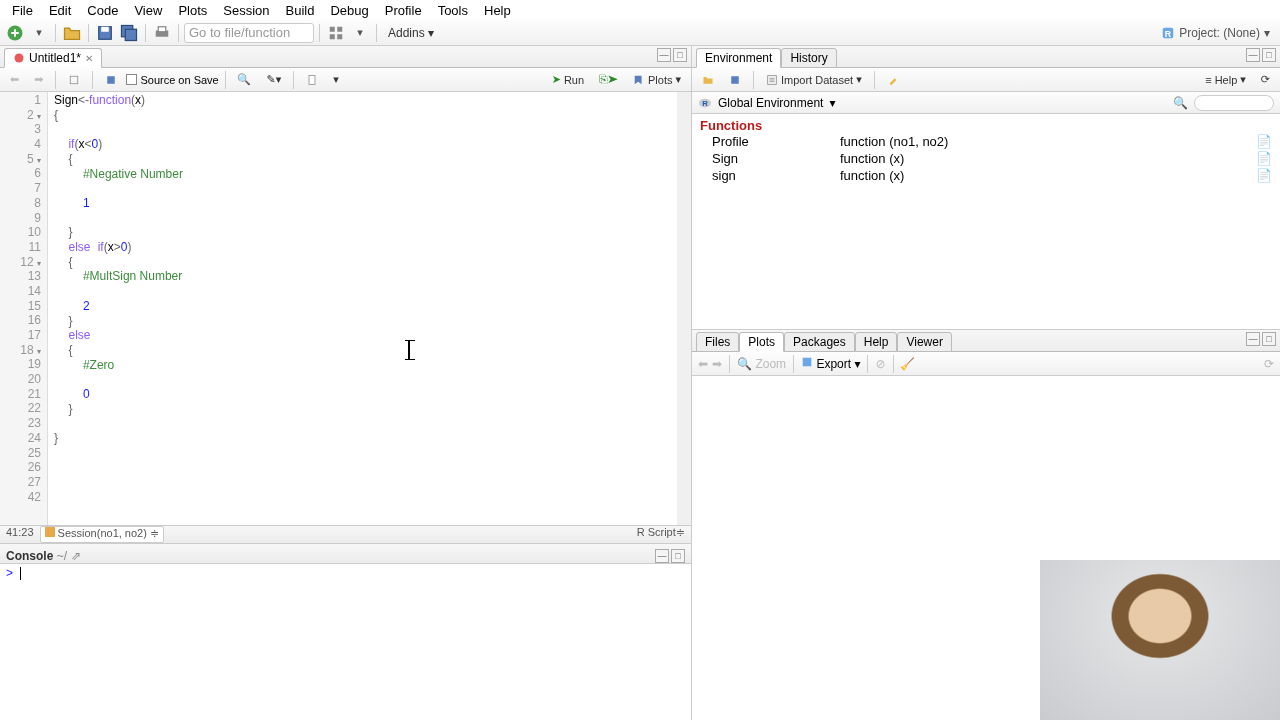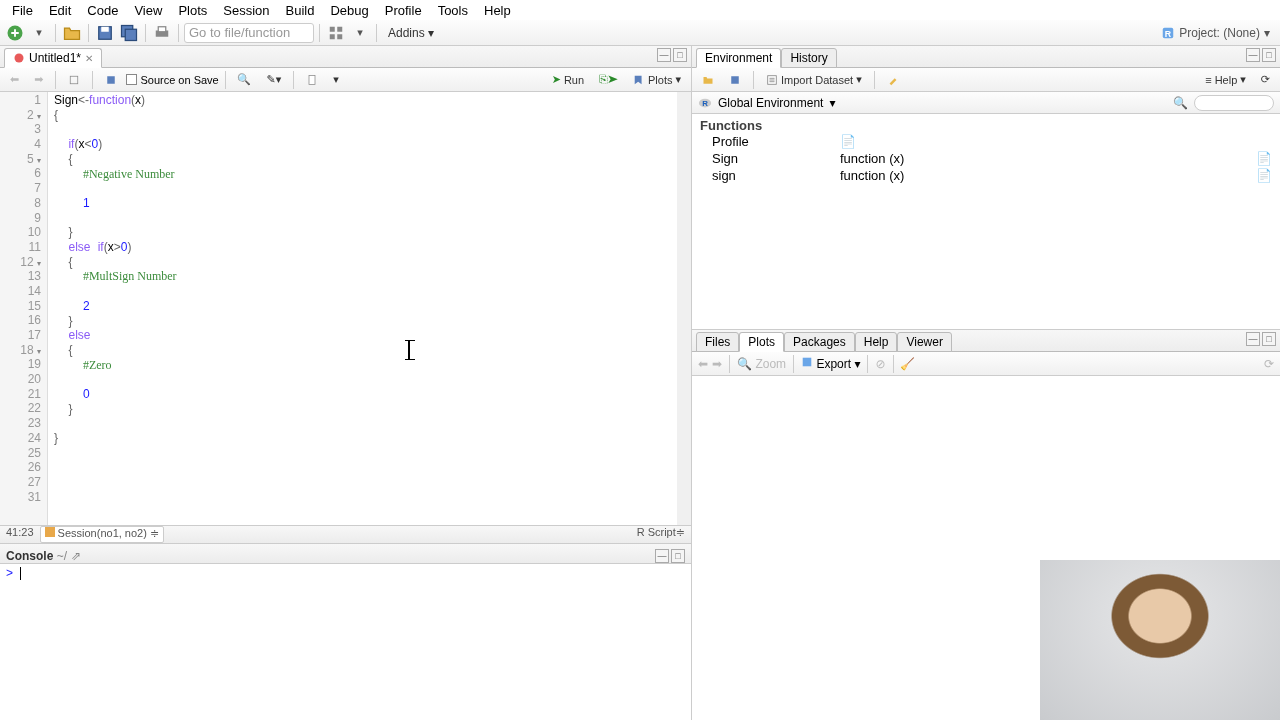--- a/index.html
+++ b/index.html
@@ -37,41 +37,41 @@
 .ptbtn { height: 18px; padding: 0 5px; display: flex; align-items: center; gap: 3px; border: 1px solid transparent; border-radius: 2px; font-size: 11px; color: #333;}
 .ptbtn svg { width: 12px; height: 12px; }
 .run-btn { color: #333; }
 .run-arrow { color: #2a8a2a; }
 
 .editor-wrap { flex: 1; display: flex; min-height: 0; position: relative;}
 .gutter { width: 48px; background: #f5f5f5; border-right: 1px solid #ddd; font-family: "Consolas", monospace; font-size: 12px; color: #999; text-align: right; padding: 1px 6px 0 0; line-height: 14.7px;}
 .gutter div { height: 14.7px; }
 .code { flex: 1; font-family: "Consolas", monospace; font-size: 12px; line-height: 14.7px; padding: 1px 0 0 6px; white-space: pre; overflow: hidden; position: relative;}
 .kw { color: #8b5cf6; }
-.com { color: #3c8c3c; font-family: Liberation Serif, serif; }
+.com { color: #3c8c3c; }
 .num { color: #1a1aff; }
 .op { color: #666; }
 .ident { color: #000; }
 .caret-ibeam { position: absolute; left: 360px; top: 248px; width: 1px; height: 20px; border-left: 1px solid #000; border-right: 1px solid #000;}
 .caret-ibeam::before, .caret-ibeam::after { content:""; position:absolute; width:10px; height:1px; background:#000; left:-4px;}
 .caret-ibeam::before { top:0;} .caret-ibeam::after { bottom:0;}
 
 .editor-status { height: 18px; display: flex; font-size: 11px; background: linear-gradient(#f7f7f7,#ececec); border-top: 1px solid #ccc; padding: 0 6px; color: #555;}
 .editor-status .spacer { flex: 1; }
 .fn-crumb { background:#fff; border:1px solid #ccc; border-radius:2px; padding:0 4px; margin-left:6px;}
 
 .scrollbar-v { width: 14px; background: #f0f0f0;}
 
 .console-header { height: 20px; display: flex; align-items:flex-end; padding: 0 6px; font-size: 12px; background: linear-gradient(#f7f7f7,#ececec); border-bottom: 1px solid #ccc; color:#333;}
 .console-body { flex:1; font-family: "Consolas", monospace; font-size: 12px; padding: 2px 6px; color:#1a1aff;}
 .cursor { display:inline-block; width:1px; height:13px; background:#000; vertical-align:middle;}
 
 .env-toolbar2 { height: 22px; display:flex; align-items:center; padding:0 6px; background:linear-gradient(#fdfdfd,#f0f0f0); border-bottom:1px solid #ccc; font-size:12px; gap:6px;}
 .env-body { flex:1; font-family:"Consolas", monospace; font-size:13px; padding: 4px 8px; overflow:hidden;}
-.env-heading { font-weight: bold; color:#404040; }
+.env-heading { font-weight: bold; color:#b91c1c; }
 .env-row { display:flex; height: 17px; align-items:center;}
 .env-name { width: 140px; padding-left: 12px;}
 .env-val { flex:1; }
 .env-icon { width: 16px; text-align:center; color:#888;}
 .search-box { width:80px; height:16px; border:1px solid #ccc; border-radius:8px; background:#fff;}
 
 .plots-toolbar { height:24px; display:flex; align-items:center; padding:0 6px; background:linear-gradient(#fdfdfd,#f0f0f0); border-bottom:1px solid #ccc; font-size:12px; gap:4px;}
 .plots-toolbar .disabled { color:#bbb; }
 .plots-body { flex:1; background:#fff; position:relative;}
 
@@ -233,21 +233,21 @@
             <div>18 <span style="font-size:8px;color:#888">▾</span></div>
             <div>19</div>
             <div>20</div>
             <div>21</div>
             <div>22</div>
             <div>23</div>
             <div>24</div>
             <div>25</div>
             <div>26</div>
             <div>27</div>
-            <div>31</div>
+            <div>42</div>
           </div>
         <div class="code" id="code"><span class="ident">Sign</span><span class="op">&lt;-</span><span class="kw">function</span><span class="op">(</span><span class="ident">x</span><span class="op">)</span>
 <span class="op">{</span>
   
   <span class="kw">if</span><span class="op">(</span><span class="ident">x</span><span class="op">&lt;</span><span class="num">0</span><span class="op">)</span>
   <span class="op">{</span>
     <span class="com">#Negative Number</span>
     
     <span class="num">1</span>
     
@@ -347,20 +347,21 @@
         <span>Global Environment</span> ▾
         <div style="flex:1"></div>
         <span style="color:#888">🔍</span>
         <div class="search-box"></div>
       </div>
       <div class="env-body">
         <div class="env-heading">Functions</div>
         <div id="env-rows">
             <div class="env-row">
               <div class="env-name">Profile</div>
+              <div class="env-val">function (no1, no2)</div>
               <div class="env-icon">📄</div>
             </div>
             <div class="env-row">
               <div class="env-name">Sign</div>
               <div class="env-val">function (x)</div>
               <div class="env-icon">📄</div>
             </div>
             <div class="env-row">
               <div class="env-name">sign</div>
               <div class="env-val">function (x)</div>

